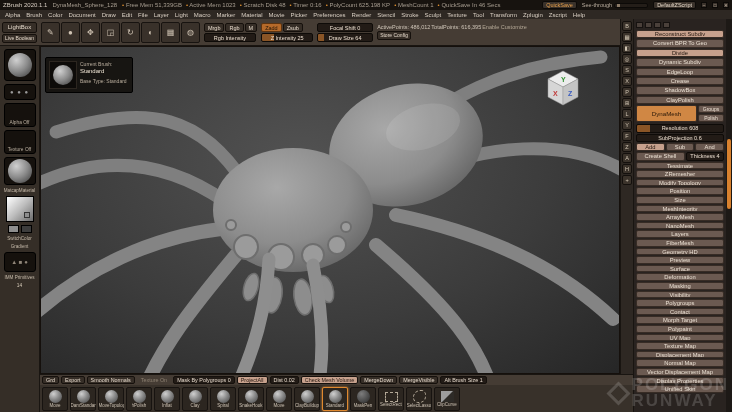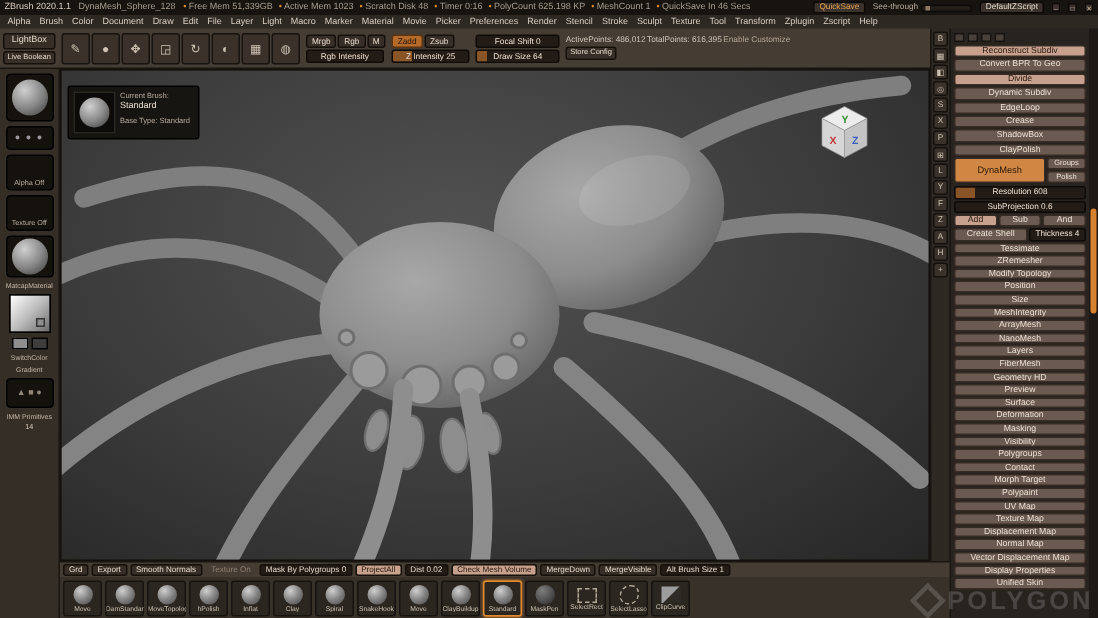--- a/index.html
+++ b/index.html
@@ -529,16 +529,17 @@
       <div class="thumb clip">
         <span class="ico"></span>
         <span class="tlabel">ClipCurve</span>
       </div>
     </div>
 
   <div class="watermark">
     <span class="wm-d"></span>
     <span>
       <div class="wm-t">POLYGON</div>
+      <div class="wm-t">RUNWAY</div>
     </span>
   </div>
 
 </div>
 
 </body></html>

